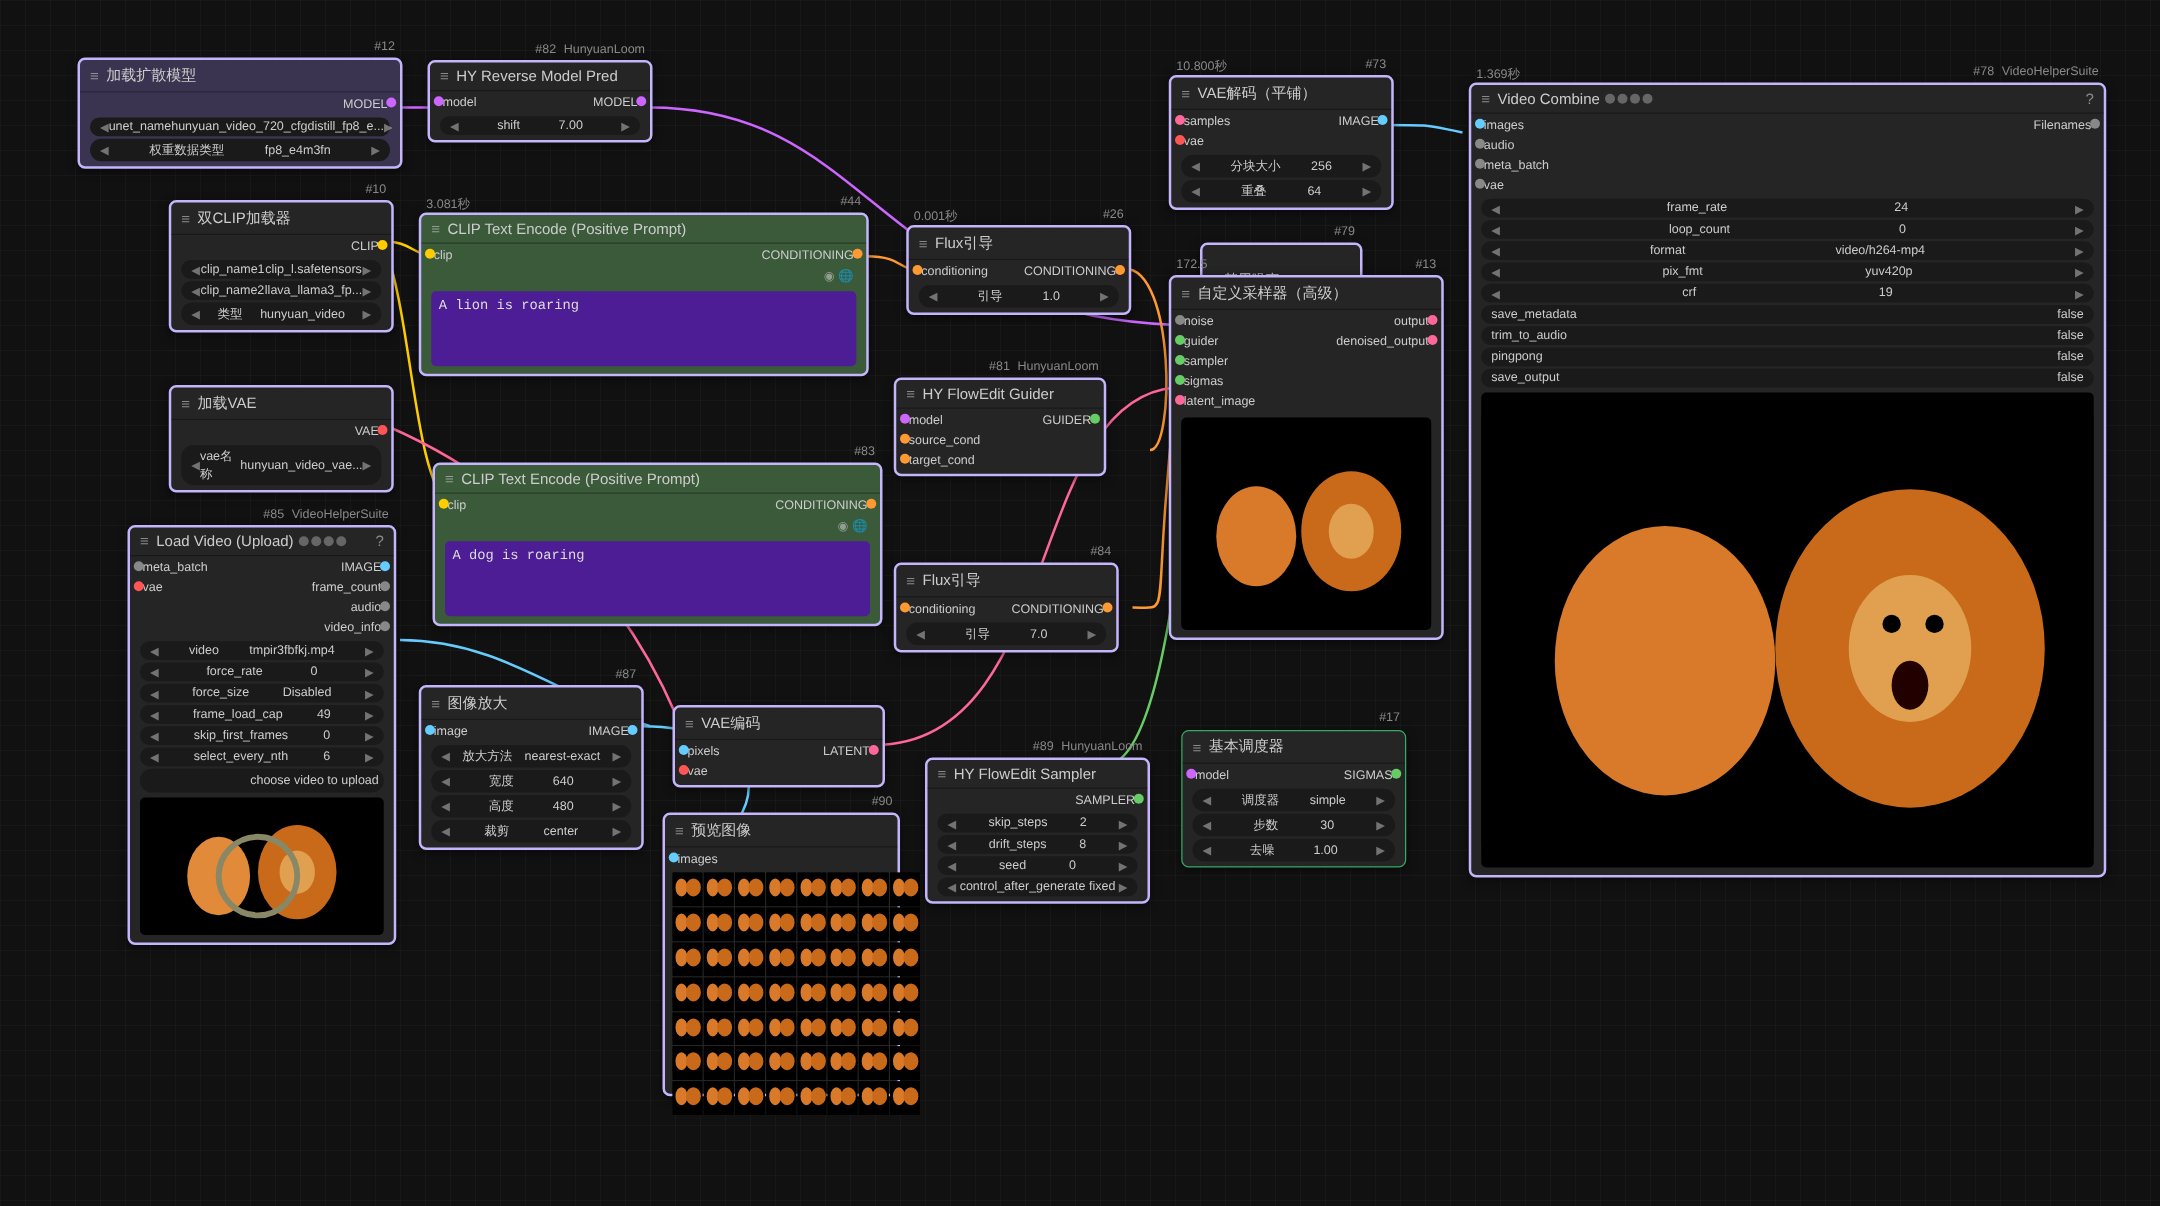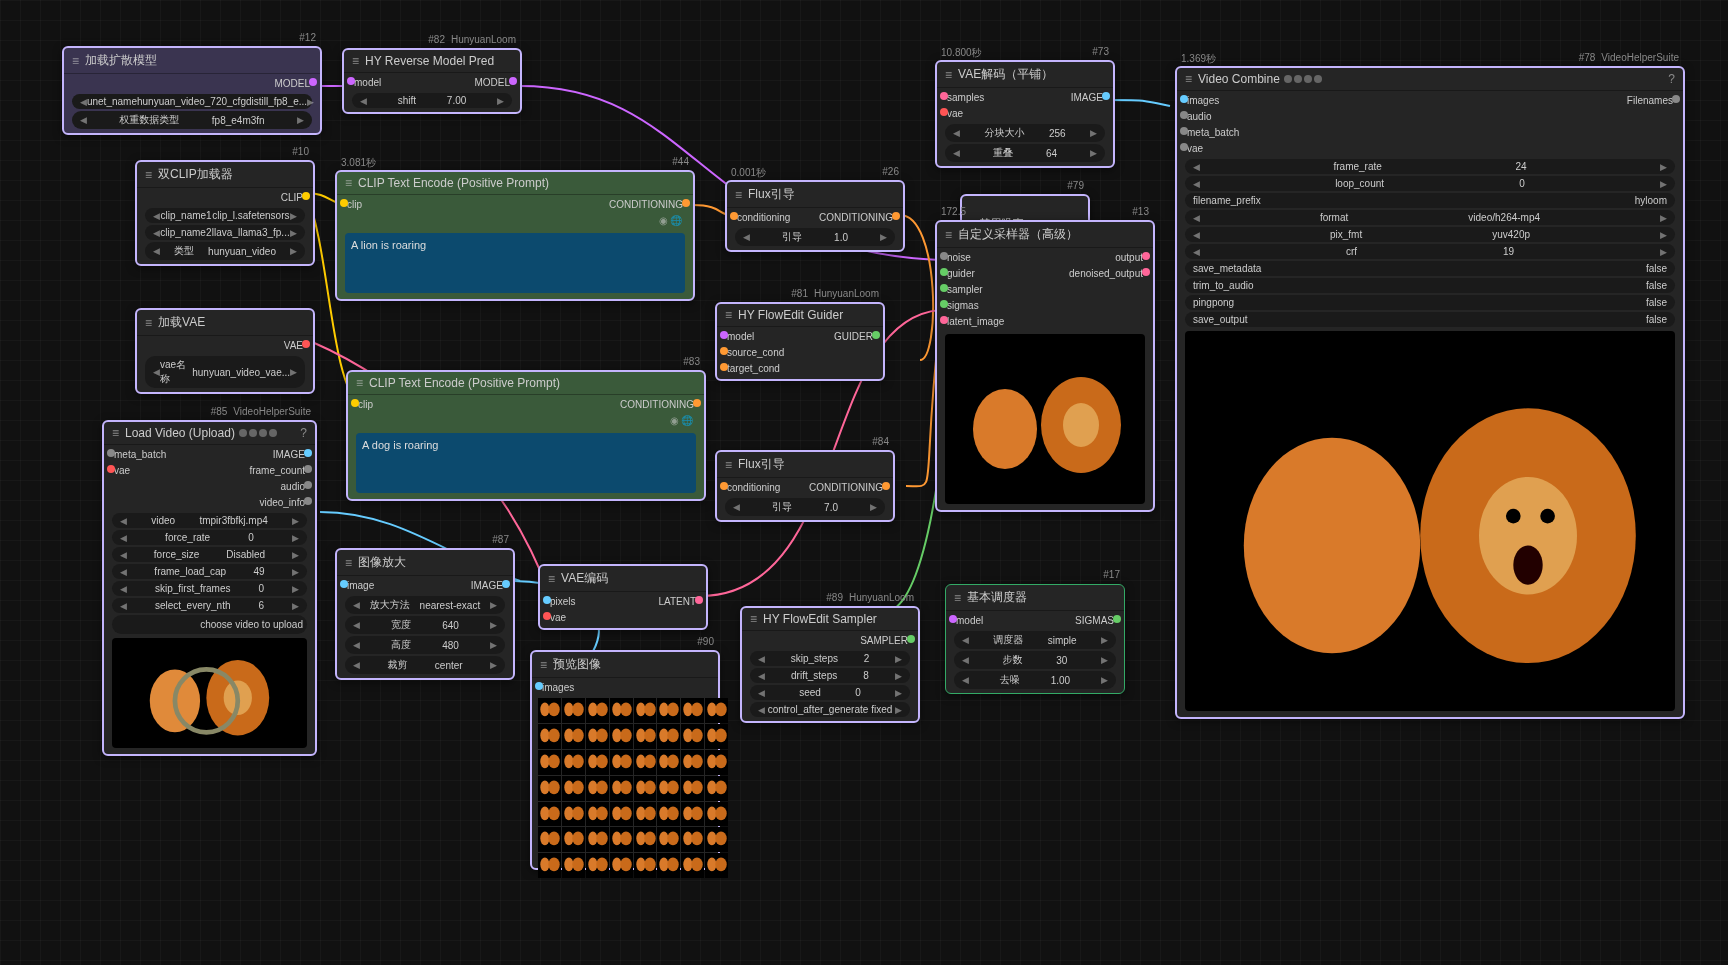--- a/index.html
+++ b/index.html
@@ -67,27 +67,28 @@
   padding: 2px 8px;
   margin: 2px 4px;
   display: flex;
   justify-content: space-between;
   align-items: center;
   font-size: 10px;
   position: relative;
 }
 .widget .arr-l, .widget .arr-r { opacity: 0.5; font-size: 9px; }
 .textbox {
-  background: #0c4a6e;
+  background: #4c1d95;
   border-radius: 4px;
   margin: 4px;
   padding: 6px;
   min-height: 60px;
   font-size: 11px;
   color: #ddd;
+  font-family: Liberation Mono, monospace;
 }
 .badge {
   position: absolute;
   top: -16px;
   font-size: 10px;
   color: #888;
   display: flex;
   gap: 6px;
 }
 .badge.tl { left: 4px; }
@@ -271,24 +272,20 @@
         <span>24</span>
         <span class="arr-r">▶</span>
       </div>
     <div class="widget">
         <span class="arr-l">◀</span>
         <span>loop_count</span>
         <span>0</span>
         <span class="arr-r">▶</span>
       </div>
     <div class="widget">
-        <span>filename_prefix</span>
-        <span>hyloom</span>
-      </div>
-    <div class="widget">
         <span class="arr-l">◀</span>
         <span>format</span>
         <span>video/h264-mp4</span>
         <span class="arr-r">▶</span>
       </div>
     <div class="widget">
         <span class="arr-l">◀</span>
         <span>pix_fmt</span>
         <span>yuv420p</span>
         <span class="arr-r">▶</span>

